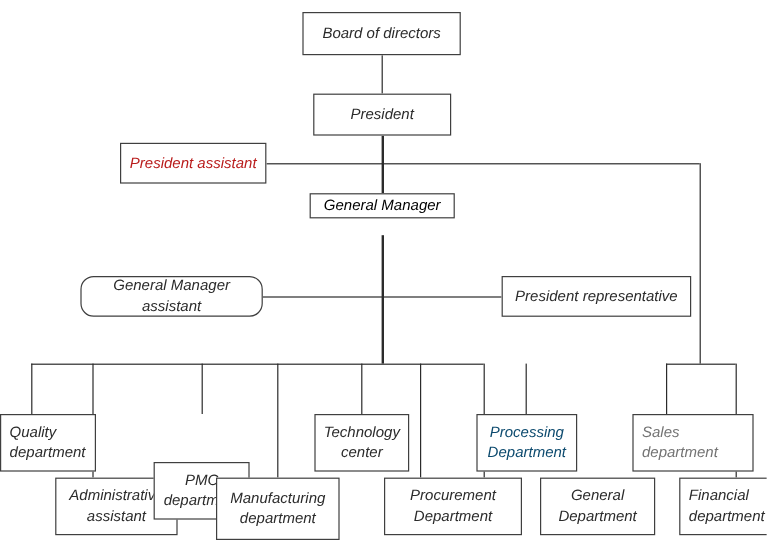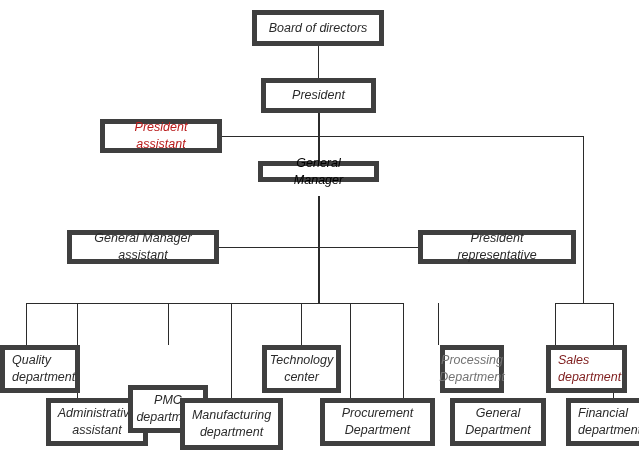--- a/index.html
+++ b/index.html
@@ -14,21 +14,21 @@
   #chart-root {
     position: relative;
     width: 639px;
     height: 467px;
     background: #ffffff;
     overflow: hidden;
   }
   .node {
     position: absolute;
     box-sizing: border-box;
-    border: 5px solid #7f1d1d;
+    border: 1px solid #7f1d1d;
     background: #ffffff;
     display: flex;
     align-items: center;
     font-style: italic;
     font-size: 12.5px;
     line-height: 1.35;
     color: #2b2b2b;
     z-index: 3;
     padding: 0 7px;
     white-space: pre-line;
@@ -63,35 +63,35 @@
     <div class="conn v" style="left: 301px; top: 303px; height: 42px; width: 1px; background: rgb(43, 43, 43);"></div>
     <div class="conn v" style="left: 350px; top: 303px; height: 95px; width: 1px; background: rgb(43, 43, 43);"></div>
     <div class="conn v" style="left: 438px; top: 303px; height: 42px; width: 1px; background: rgb(43, 43, 43);"></div>
     <div class="conn v" style="left: 403px; top: 303px; height: 95px; width: 1px; background: rgb(43, 43, 43);"></div>
     <div class="conn v" style="left: 555px; top: 303px; height: 42px; width: 1px; background: rgb(43, 43, 43);"></div>
     <div class="conn v" style="left: 613px; top: 303px; height: 95px; width: 1px; background: rgb(43, 43, 43);"></div>
     <div class="node center" style="left: 252px; top: 10px; width: 132px; height: 36px; border-color: rgb(63, 63, 63); color: rgb(43, 43, 43);">Board of directors</div>
     <div class="node center" style="left: 261px; top: 78px; width: 115px; height: 35px; border-color: rgb(63, 63, 63); color: rgb(43, 43, 43);">President</div>
     <div class="node center" style="left: 100px; top: 119px; width: 122px; height: 34px; border-color: rgb(63, 63, 63); color: #b91c1c;">President assistant</div>
     <div class="node center" style="left: 258px; top: 161px; width: 121px; height: 21px; border-color: rgb(63, 63, 63); color: #000000;">General Manager</div>
-    <div class="node center" style="left: 67px; top: 230px; width: 152px; height: 34px; border-color: rgb(63, 63, 63); color: rgb(43, 43, 43);">General Manager assistant</div>
+    <div class="node center" style="left: 67px; top: 230px; width: 152px; height: 34px; border-color: rgb(63, 63, 63); color: rgb(43, 43, 43); border-radius: 11px;">General Manager assistant</div>
     <div class="node center" style="left: 418px; top: 230px; width: 158px; height: 34px; border-color: rgb(63, 63, 63); color: rgb(43, 43, 43);">President representative</div>
     <div class="node left" style="left: 0px; top: 345px; width: 80px; height: 48px; border-color: rgb(63, 63, 63); color: rgb(43, 43, 43);">Quality
 department</div>
     <div class="node center" style="left: 46px; top: 398px; width: 102px; height: 48px; border-color: rgb(63, 63, 63); color: rgb(43, 43, 43);">Administrative
 assistant</div>
     <div class="node center" style="left: 128px; top: 345px; width: 80px; height: 48px; border-color: rgb(63, 63, 63); color: rgb(43, 43, 43); margin-top: 40px;">PMC
 department</div>
     <div class="node center" style="left: 180px; top: 398px; width: 103px; height: 52px; border-color: rgb(63, 63, 63); color: rgb(43, 43, 43);">Manufacturing
 department</div>
     <div class="node center" style="left: 262px; top: 345px; width: 79px; height: 48px; border-color: rgb(63, 63, 63); color: rgb(43, 43, 43);">Technology
 center</div>
     <div class="node center" style="left: 320px; top: 398px; width: 115px; height: 48px; border-color: rgb(63, 63, 63); color: rgb(43, 43, 43);">Procurement
 Department</div>
-    <div class="node center" style="left: 397px; top: 345px; width: 64px; height: 48px; border-color: rgb(63, 63, 63); color: #737373; margin-left: 43px;">Processing
+    <div class="node center" style="left: 397px; top: 345px; width: 84px; height: 48px; border-color: rgb(63, 63, 63); color: #0c4a6e;">Processing
 Department</div>
     <div class="node center" style="left: 450px; top: 398px; width: 96px; height: 48px; border-color: rgb(63, 63, 63); color: rgb(43, 43, 43);">General
 Department</div>
-    <div class="node left" style="left: 546px; top: 345px; width: 81px; height: 48px; border-color: rgb(63, 63, 63); color: #7f1d1d;">Sales
+    <div class="node left" style="left: 527px; top: 345px; width: 101px; height: 48px; border-color: rgb(63, 63, 63); color: #737373;">Sales
 department</div>
     <div class="node left" style="left: 566px; top: 398px; width: 79px; height: 48px; border-color: rgb(63, 63, 63); color: rgb(43, 43, 43);">Financial
 department</div>
   </div>
 
 </body></html>

